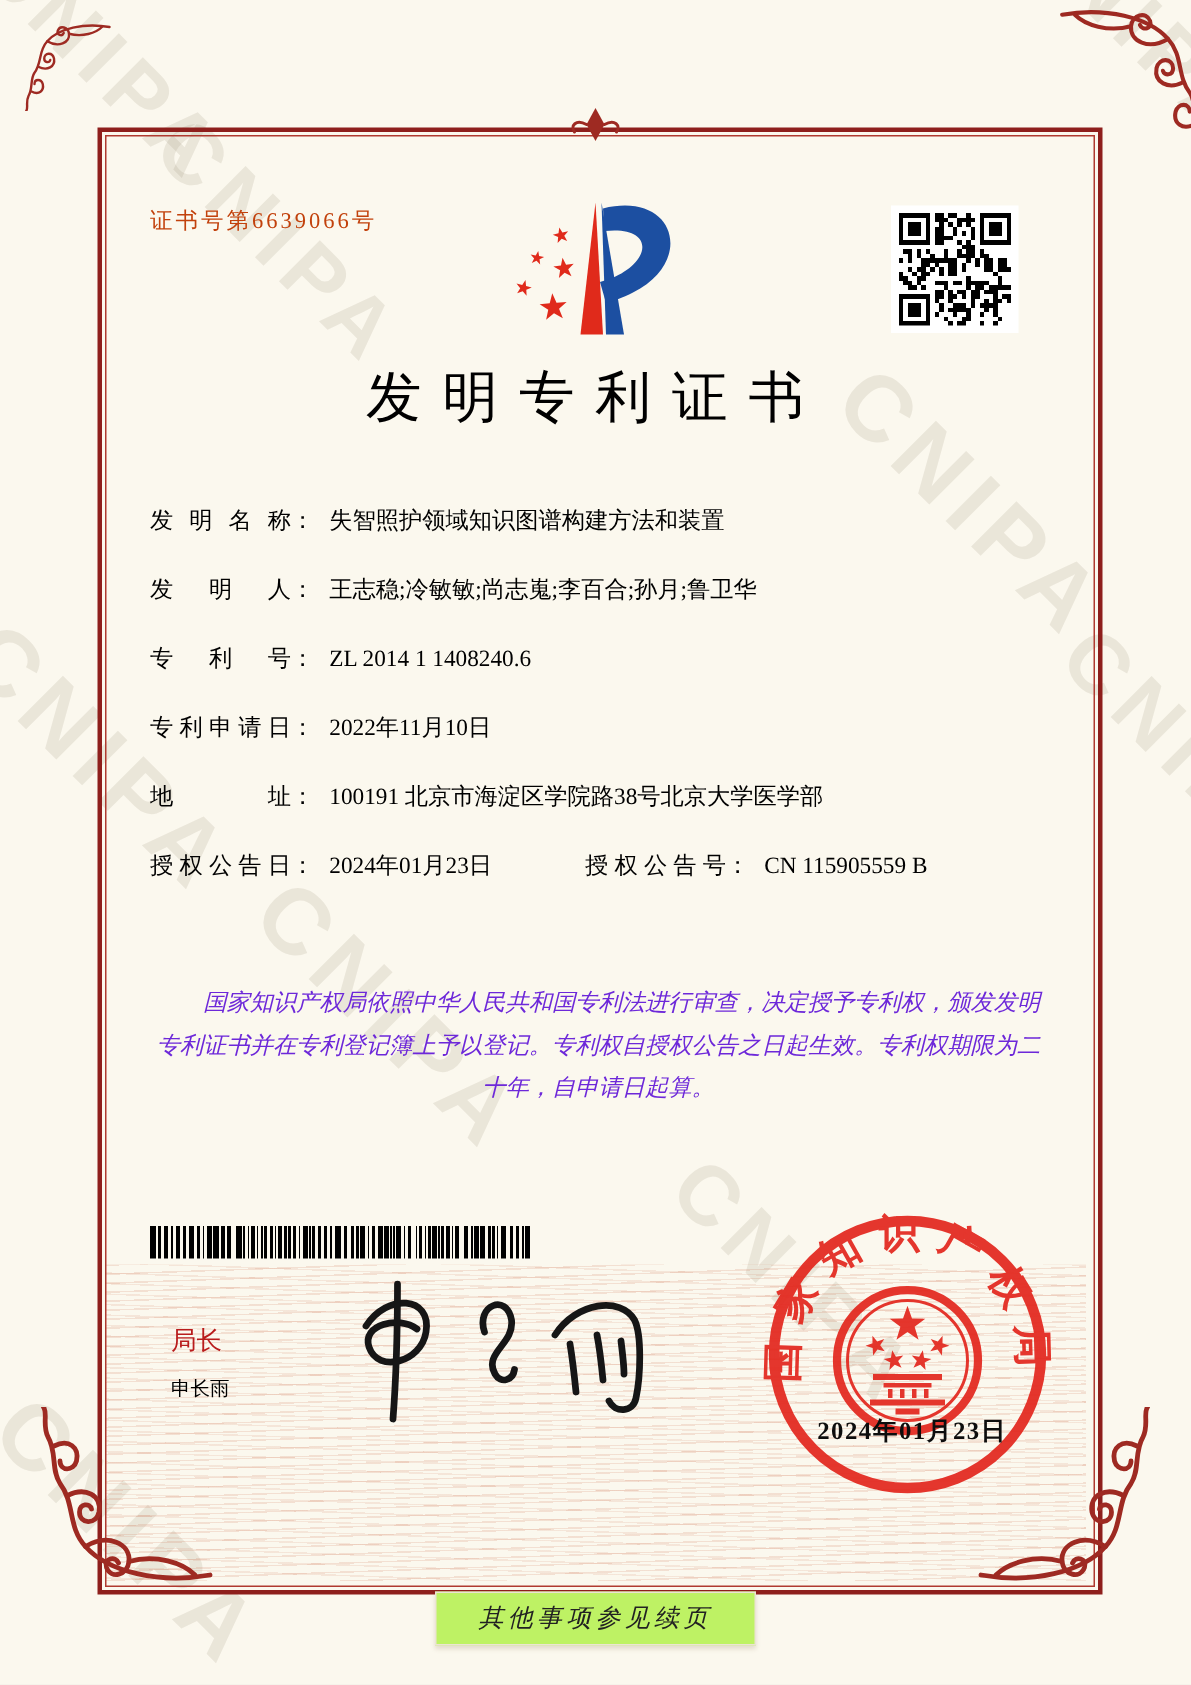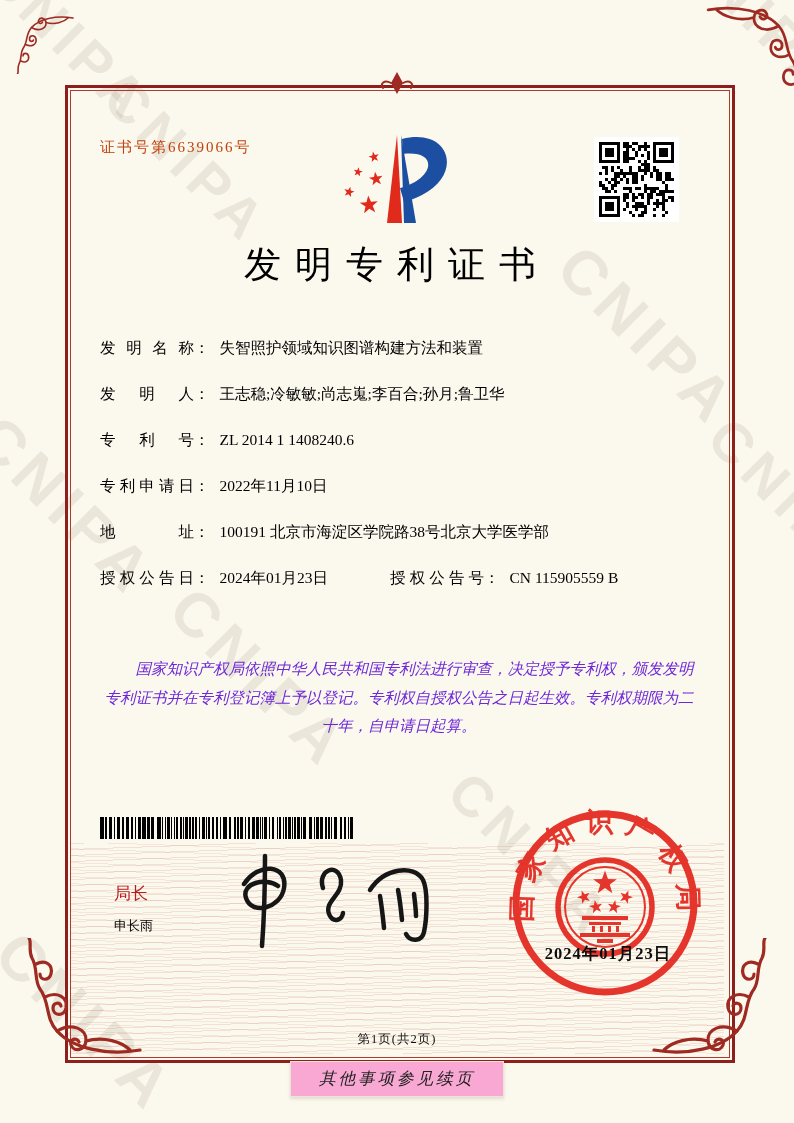--- a/index.html
+++ b/index.html
@@ -45,21 +45,21 @@
   .sig-name{position:absolute;left:114px;top:917px;font-size:13px;color:#000;}
   .sig-hand{position:absolute;left:222px;top:850px;}
 
   .seal{position:absolute;left:505px;top:803px;width:200px;height:200px;}
   .seal-date{position:absolute;left:33px;top:140px;width:140px;text-align:center;
              font-size:16.5px;font-weight:bold;color:#0d0d0d;letter-spacing:1px;font-style:normal;}
 
   .pageinfo{position:absolute;left:0;top:1031px;width:100%;text-align:center;font-size:12.5px;color:#111;letter-spacing:1px;}
 
   .contbox{position:absolute;left:50%;top:1061px;transform:translateX(-50%);
-           background:#f9a8d4;border:1px solid #ece4d4;box-shadow:0 2px 3px rgba(120,90,60,0.18);
+           background:#bef264;border:1px solid #ece4d4;box-shadow:0 2px 3px rgba(120,90,60,0.18);
            padding:6px 28px;font-size:16.5px;font-style:italic;letter-spacing:3px;color:#222;white-space:nowrap;}
 
   .orn{position:absolute;line-height:0;}
   svg{display:block;}
 </style>
 </head>
 <body>
 
 <div class="page">
 
@@ -480,16 +480,15 @@
         <rect x="-5" y="19" width="3" height="6"></rect>
         <rect x="3" y="19" width="3" height="6"></rect>
         <rect x="11" y="19" width="3" height="6"></rect>
         <rect x="-25" y="26" width="50" height="4"></rect>
         <rect x="-8" y="32" width="16" height="4"></rect>
       </g>
     </svg>
     <div class="seal-date">2024年01月23日</div>
   </div>
 
-  <div class="pageinfo">第1页(共2页)</div>
   <div class="contbox">其他事项参见续页</div>
 
 </div>
 
 </body></html>

